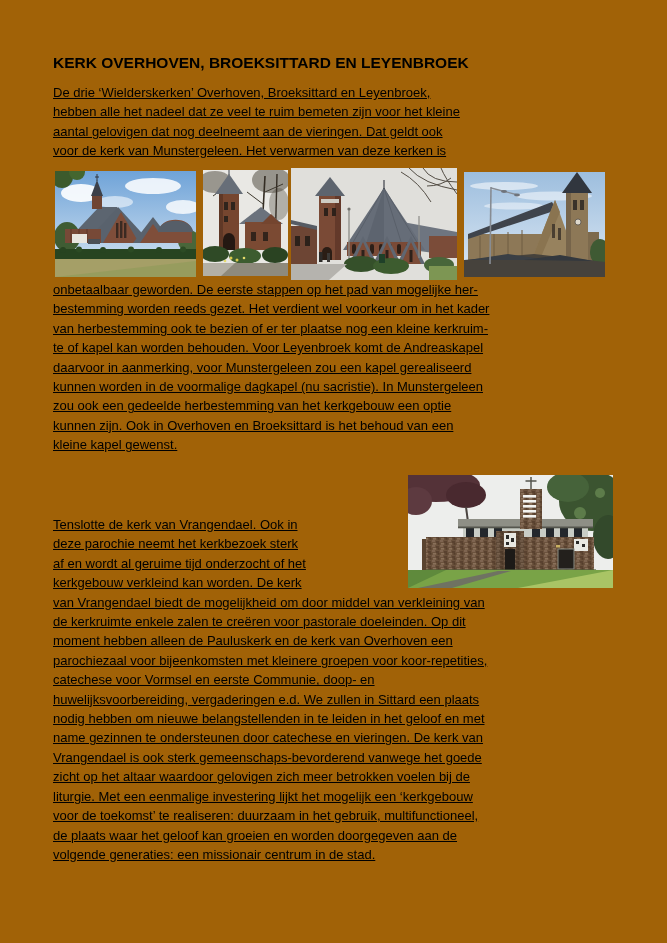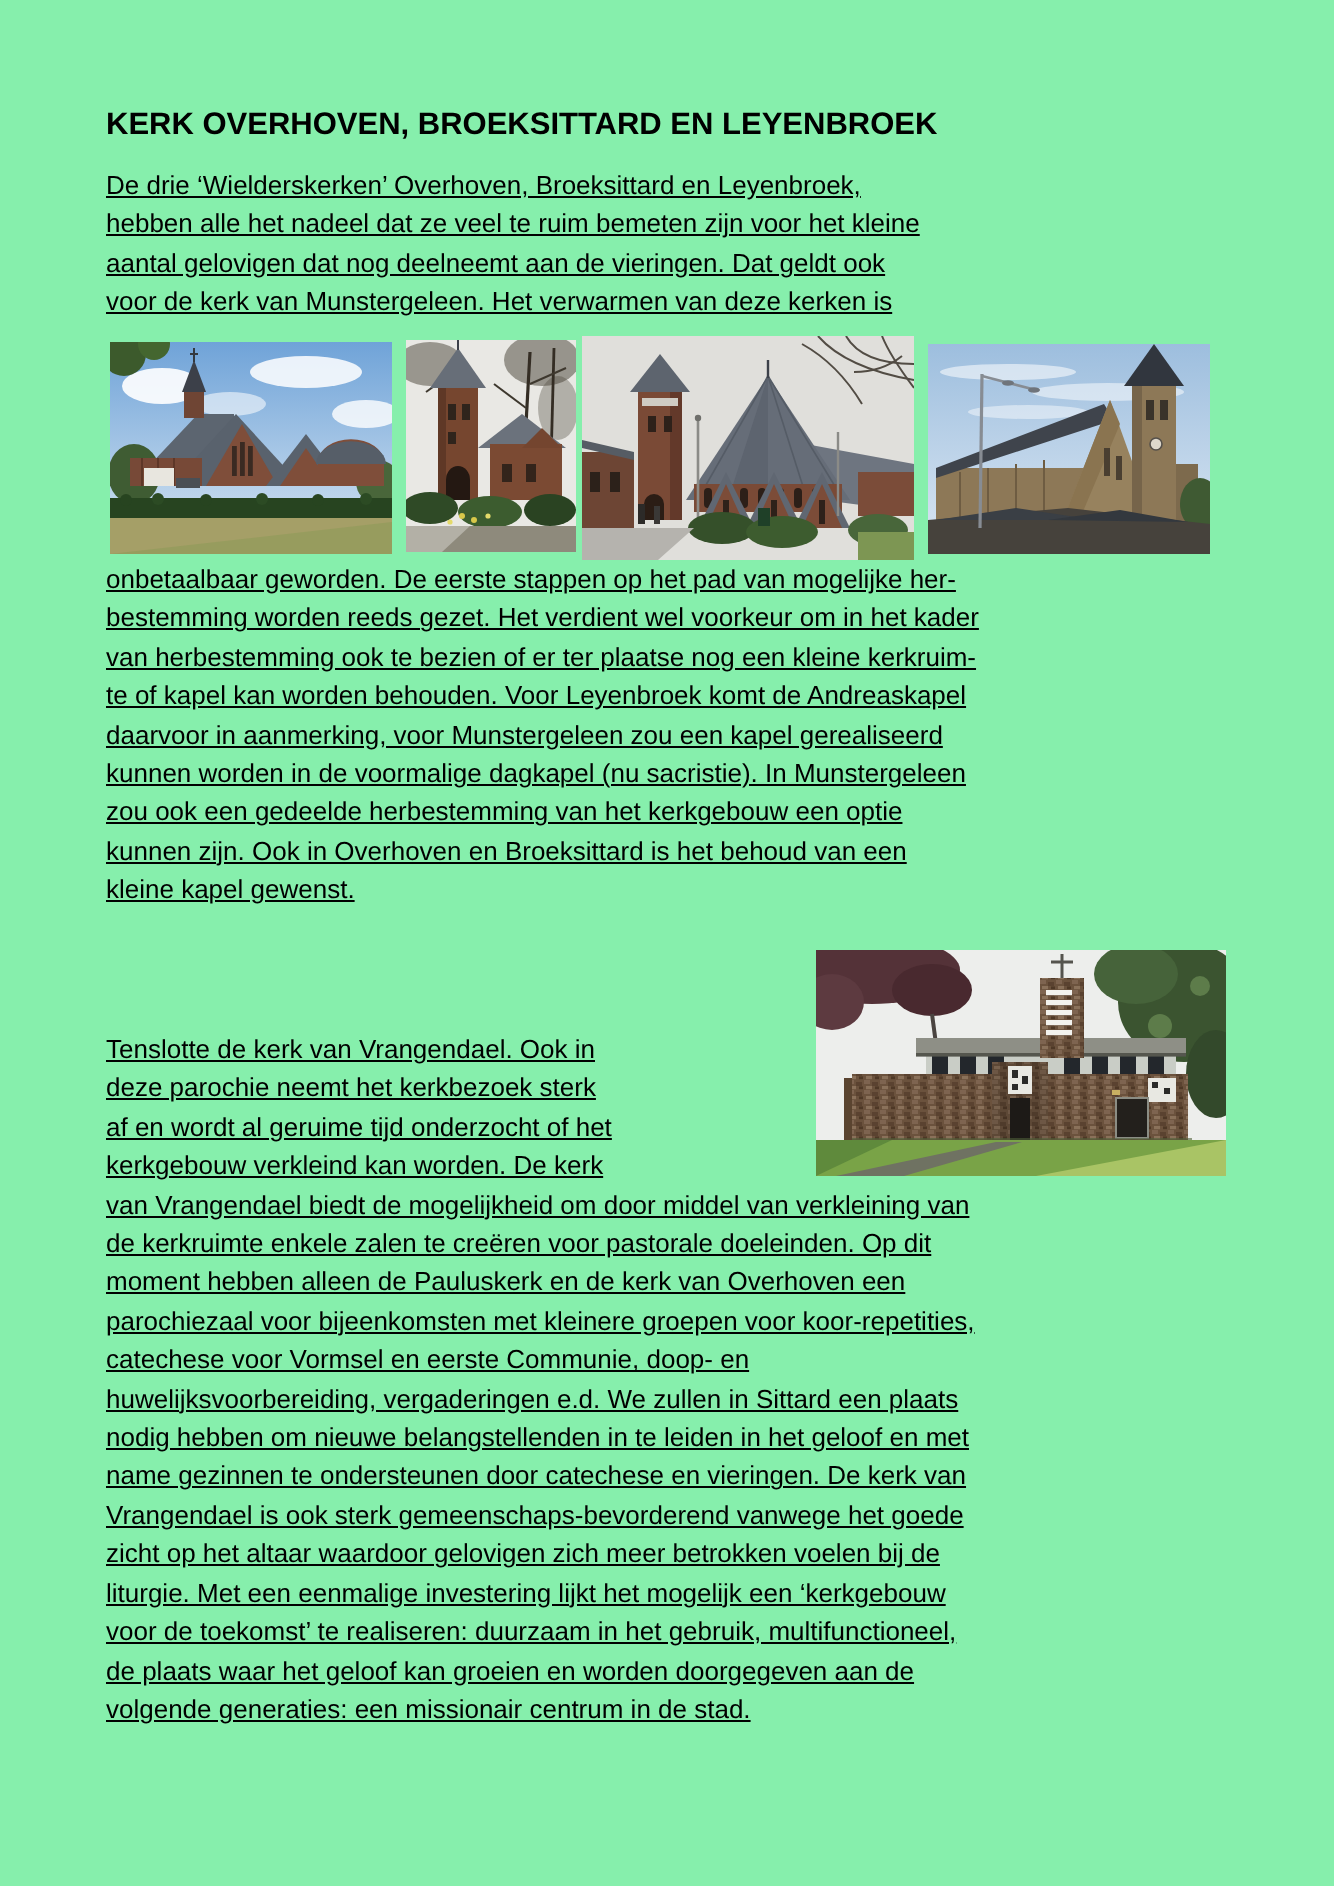--- a/index.html
+++ b/index.html
@@ -1,19 +1,19 @@
 <!DOCTYPE html>
 <html><head>
 <meta charset="utf-8">
 <style>
   html,body{margin:0;padding:0;background:#ffffff;}
   .page{
     position:relative;
     width:667px;height:943px;
-    background:#86efac;
+    background:#a16207;
     font-family:"Liberation Sans",sans-serif;
     color:#000000;
     overflow:hidden;
   }
   .h{
     position:absolute;left:53px;
     margin:0;
     font-size:15.5px;font-weight:bold;line-height:20px;
     white-space:pre;
   }

